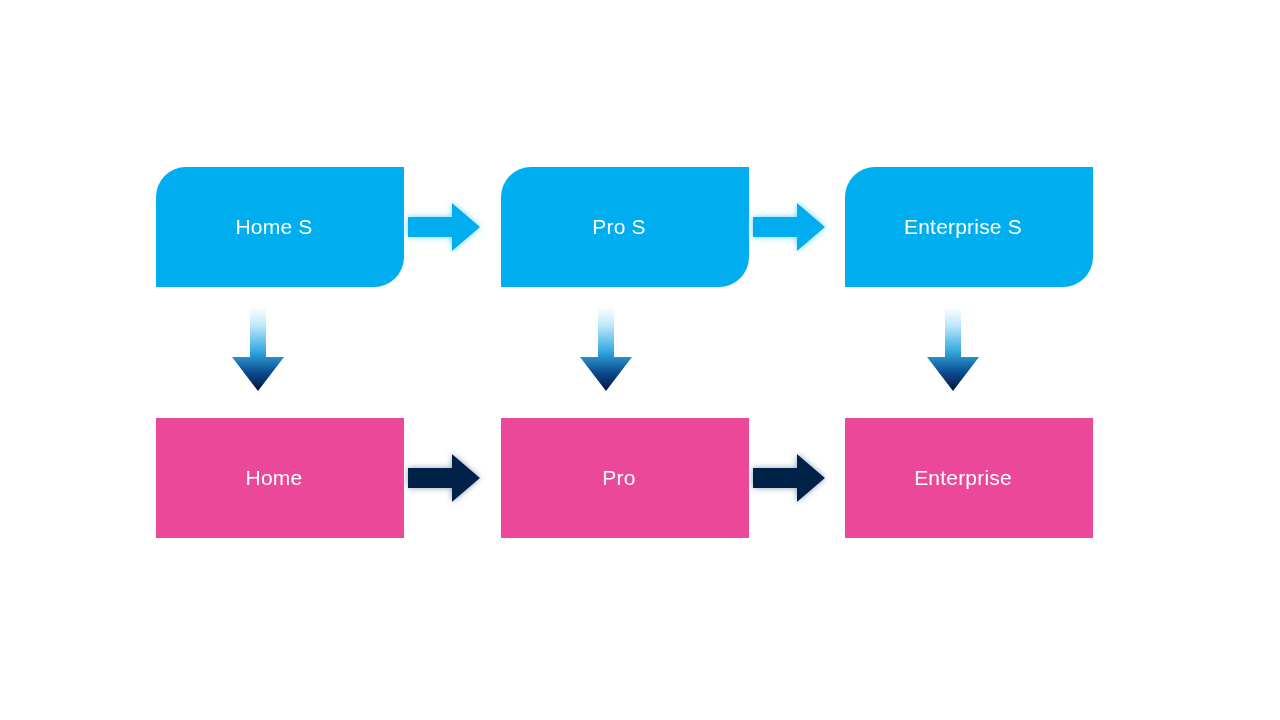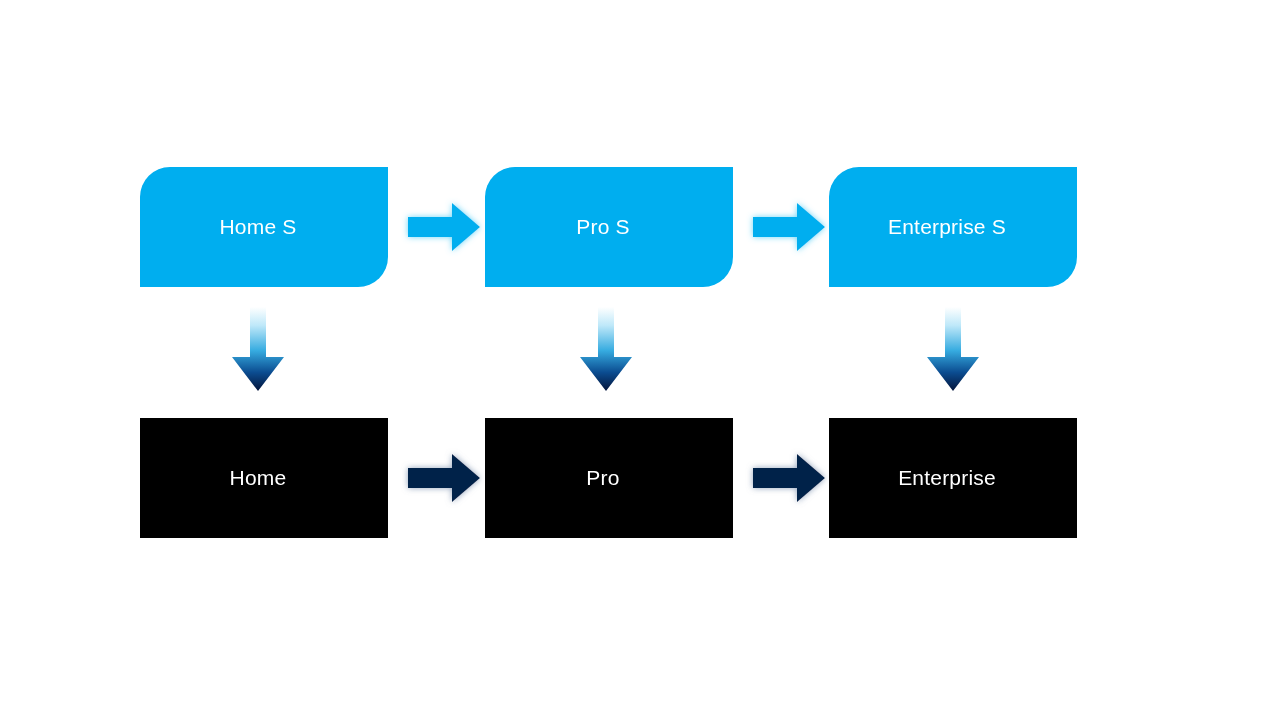--- a/index.html
+++ b/index.html
@@ -33,36 +33,37 @@
     align-items: center;
     justify-content: center;
     box-sizing: border-box;
     color: #ffffff;
     font-size: 21px;
     font-weight: 400;
     letter-spacing: 0.2px;
     line-height: 1.2;
     text-align: center;
     user-select: none;
+    margin-left: 16px;
   }
 
   .node-label {
     display: block;
     padding-right: 12px;
   }
 
   
   .node-top {
     background: #00AEEF;
     border-radius: 30px 0 30px 0;
   }
 
   
   .node-bottom {
-    background: #000000;
+    background: #ec4899;
     border-radius: 0;
     text-align: center;
   }
 
   .row-top    { top: 167px; }
   .row-bottom { top: 418px; }
 
   .col-1 { left: 140px; }
   .col-2 { left: 485px; }
   .col-3 { left: 829px; }

